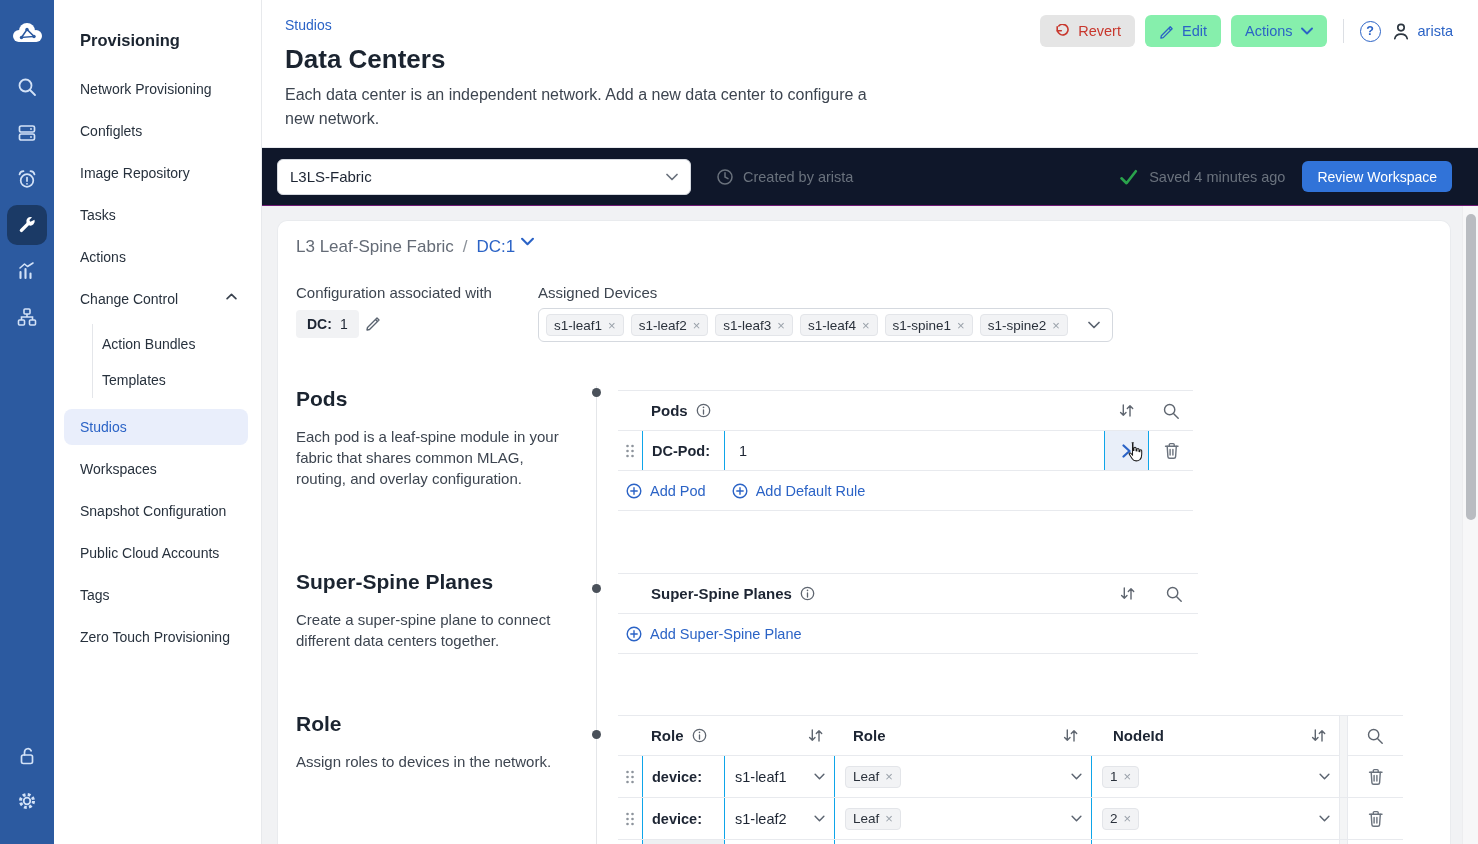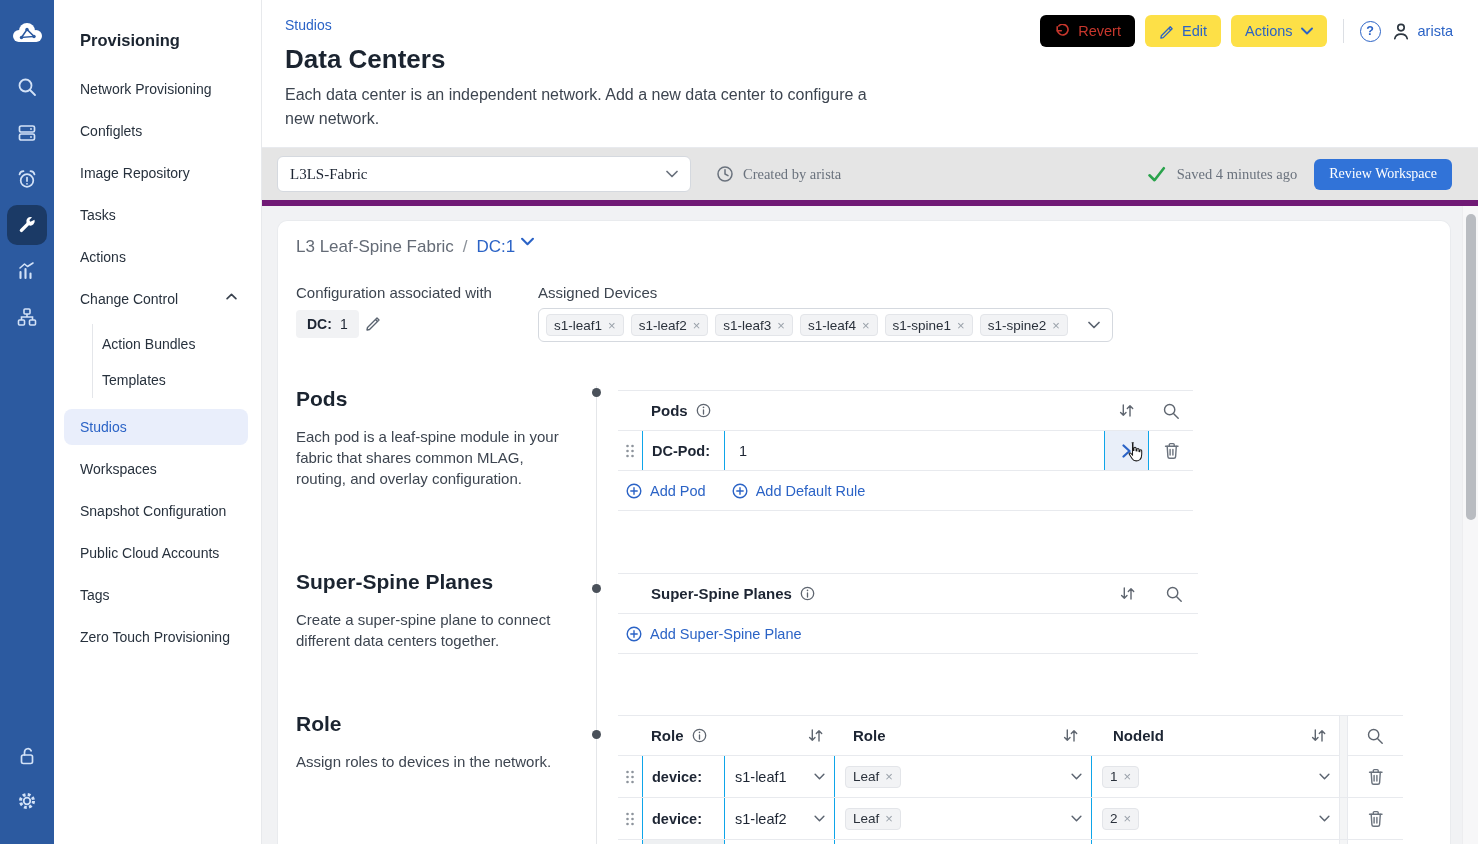--- a/index.html
+++ b/index.html
@@ -21,30 +21,30 @@
   .nav-caret { position:absolute; left:172px; top:293px; color:#39424e; cursor:pointer; }
   .nav-subline { position:absolute; left:38px; top:324px; width:1px; height:74px; background:#e4e6ea; }
 
   
   .main-head { position:absolute; left:262px; top:0; width:1216px; height:148px; background:#fff; border-bottom:1px solid #e8eaee; }
   .crumb { position:absolute; left:23px; top:17px; font-size:14px; color:#2b63c6; cursor:pointer; }
   .page-title { position:absolute; left:23px; top:44px; font-size:26px; font-weight:700; color:#1b2430; }
   .page-desc { position:absolute; left:23px; top:83px; width:600px; font-size:16px; line-height:24px; color:#3d4550; }
   .head-actions { position:absolute; right:25px; top:15px; height:32px; display:flex; align-items:center; gap:10px; }
   .btn { display:inline-flex; align-items:center; gap:8px; height:32px; padding:0 14px; border:none; border-radius:6px; font-size:14.5px; font-family:inherit; cursor:pointer; }
-  .btn-danger { background:#000000; color:#c8372d;margin-left:7px; }
-  .btn-soft { background:#fde047; color:#2b63c6; }
+  .btn-danger { background:#e5e5e5; color:#c8372d;margin-left:7px; }
+  .btn-soft { background:#86efac; color:#2b63c6; }
   .vdiv { width:1px; height:24px; background:#dcdfe4; margin:0 6px; }
   .help-ic { width:21px; height:21px; border-radius:50%; border:1.6px solid #2b63c6; color:#2b63c6; display:flex; align-items:center; justify-content:center; font-size:12.5px; font-weight:700; cursor:pointer; }
   .help-ic::after { content:"?"; }
   .user { display:flex; align-items:center; gap:7px; cursor:pointer;text-align:right; }
   .user-name { font-size:14.5px; color:#2b63c6; }
 
   
-  .ws-bar { position:absolute; left:262px; top:148px; width:1216px; height:58px; background:#e5e5e5; border-bottom:6px solid #701a75; display:flex; align-items:center; padding:0 26px 0 15px;font-family:Liberation Serif, serif; }
+  .ws-bar { position:absolute; left:262px; top:148px; width:1216px; height:58px; background:#0f172a; border-bottom:1px solid #701a75; display:flex; align-items:center; padding:0 26px 0 15px; }
   .ws-select { width:414px; height:36px; border:1px solid #d5d9df; border-radius:6px; display:flex; align-items:center; padding:0 12px; font-size:15px; color:#1d2533; cursor:pointer; background:#fff; }
   .ws-select .dd { margin-left:auto; color:#6a727d; }
   .ws-meta { display:flex; align-items:center; gap:9px; margin-left:25px; color:#6a727d; font-size:14.5px; }
   .ws-right { margin-left:auto; display:flex; align-items:center; gap:11px; }
   .saved { color:#6a727d; font-size:14.5px; }
   .btn-primary { height:31px; padding:0 15px; background:#3173d8; color:#fff; border:none; border-radius:6px; font-size:14px; font-family:inherit; cursor:pointer; }
 
   
   .content { position:absolute; left:262px; top:206px; width:1216px; height:638px; background:#f1f2f4; }
   .card { position:absolute; left:15px; top:14px; width:1174px; height:624px; background:#fff; border:1px solid #e9ebee; border-bottom:none; border-radius:10px 10px 0 0; }

